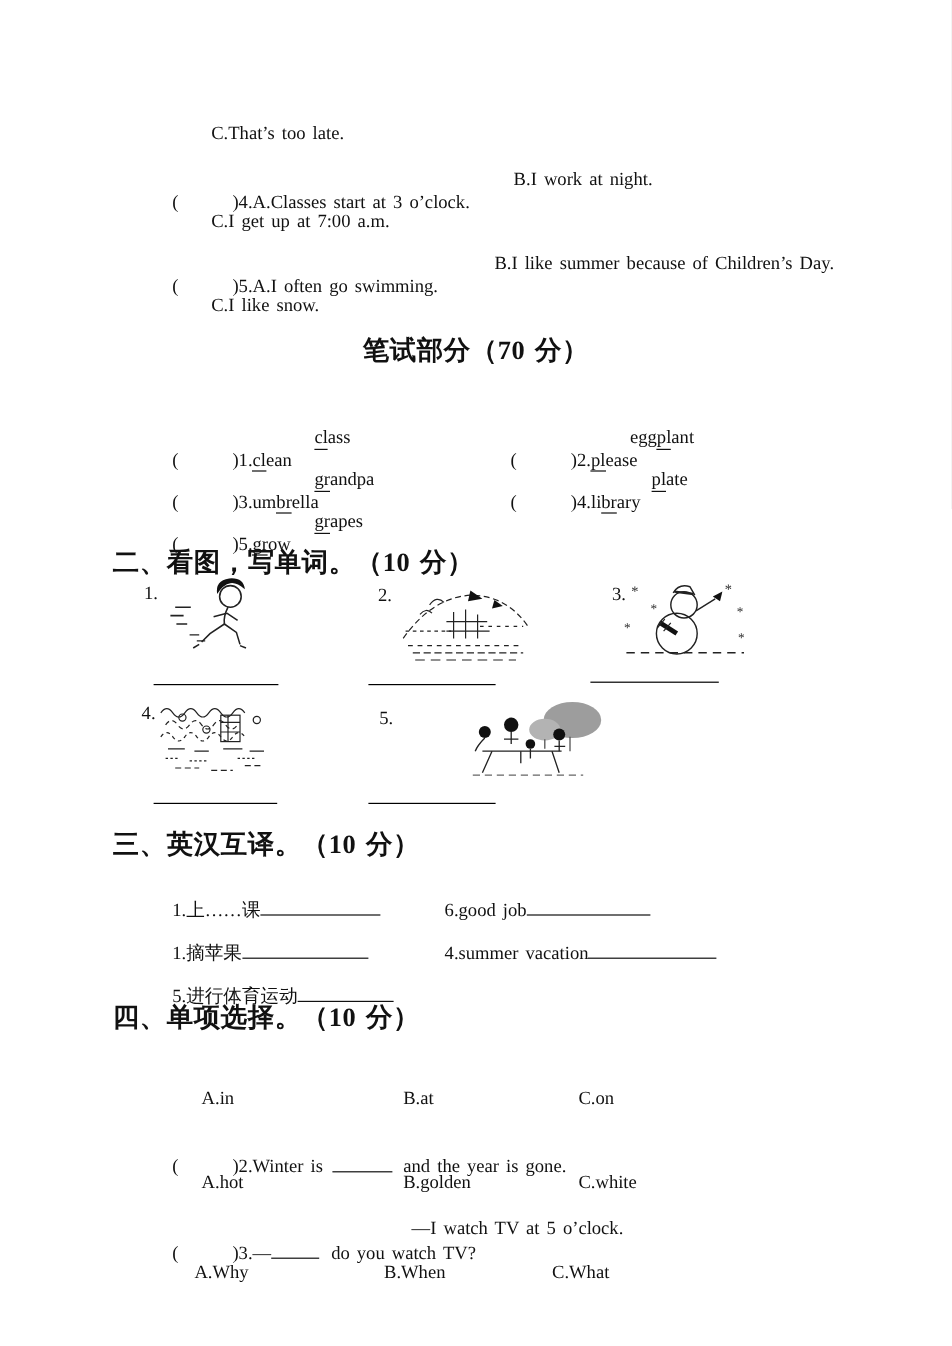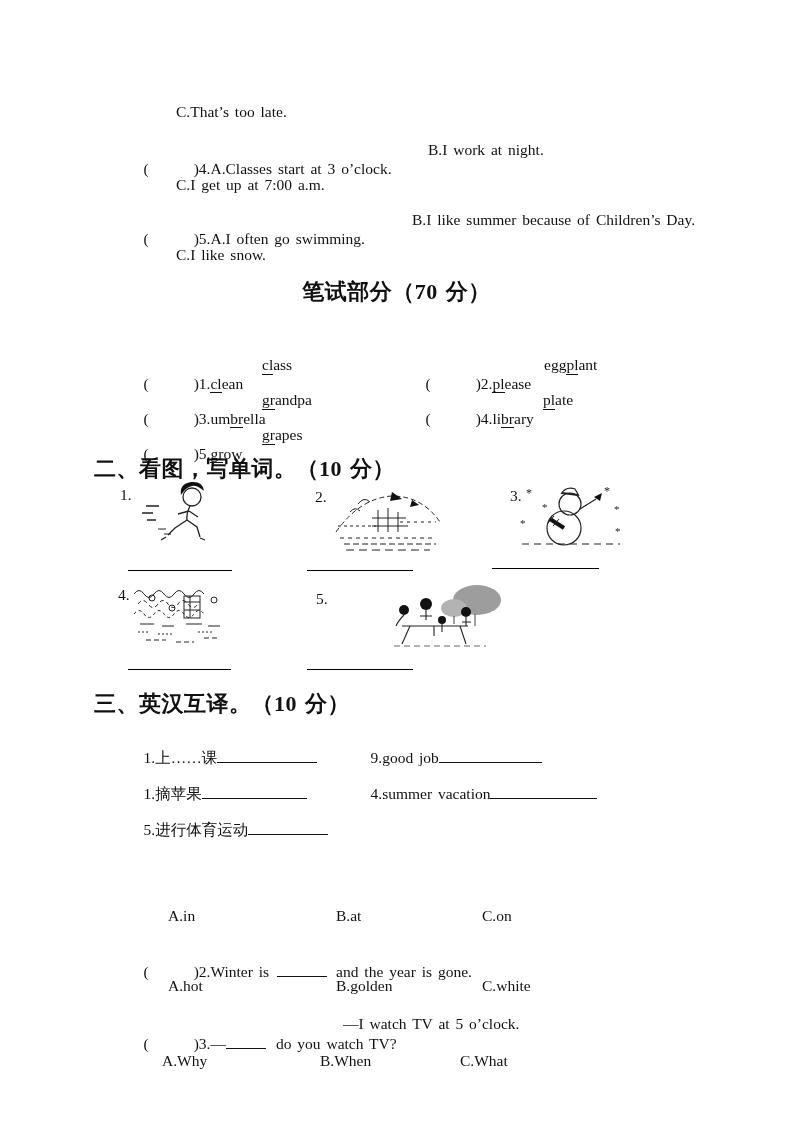--- a/index.html
+++ b/index.html
@@ -37,21 +37,21 @@
 
   <div class="t cn title" style="left:0;top:279px">笔试部分（70 分）</div>
 
 
   <div class="t" style="left:120px;top:356px">
     <span>(</span><span class="gap"><span>)1.</span><span></span><span class="u">cl</span><span>ean</span></span>
     <span class="abs" style="left:142px"><span></span><span class="u">cl</span><span>ass</span></span>
   </div>
   <div class="t" style="left:402px;top:356px">
     <span>(</span><span class="gap"><span>)2.</span><span></span><span class="u">pl</span><span>ease</span></span>
-    <span class="abs" style="left:142px"><span>egg</span><span class="u">pl</span><span>ant</span></span>
+    <span class="abs" style="left:123px"><span>egg</span><span class="u">pl</span><span>ant</span></span>
   </div>
 
   <div class="t" style="left:120px;top:391px">
     <span>(</span><span class="gap"><span>)3.</span><span>um</span><span class="u">br</span><span>ella</span></span>
     <span class="abs" style="left:142px"><span></span><span class="u">gr</span><span>andpa</span></span>
   </div>
   <div class="t" style="left:402px;top:391px">
     <span>(</span><span class="gap"><span>)4.</span><span>li</span><span class="u">br</span><span>ary</span></span>
     <span class="abs" style="left:141px"><span></span><span class="u">pl</span><span>ate</span></span>
   </div>
@@ -169,32 +169,33 @@
 
   <div class="wline" style="left:128px;top:669px;width:103px"></div>
   <div class="wline" style="left:307px;top:669px;width:106px"></div>
 
   <div class="t cn" style="left:94px;top:691px">三、英汉互译。（10 分）</div>
 
   <div class="t" style="left:120px;top:729px">
     <span>1.上……课</span><span class="blank" style="width:100px"></span>
   </div>
   <div class="t" style="left:347px;top:729px">
-    <span>9.good job</span><span class="blank" style="width:103px"></span>
+    <span>6.good job</span><span class="blank" style="width:103px"></span>
   </div>
   <div class="t" style="left:120px;top:765px">
     <span>1.摘苹果</span><span class="blank" style="width:105px"></span>
   </div>
   <div class="t" style="left:347px;top:765px">
     <span>4.summer vacation</span><span class="blank" style="width:107px"></span>
   </div>
   <div class="t" style="left:120px;top:801px">
     <span>5.进行体育运动</span><span class="blank" style="width:80px"></span>
   </div>
 
+  <div class="t cn" style="left:94px;top:835px">四、单项选择。（10 分）</div>
 
   <div class="t" style="left:0;top:907px;width:793px">
     <span class="abs" style="left:168px">A.in</span>
     <span class="abs" style="left:336px">B.at</span>
     <span class="abs" style="left:482px">C.on</span>
   </div>
 
   <div class="t" style="left:120px;top:943px">
     <span>(</span><span class="gap">)2.Winter is</span><span class="blank" style="width:50px;margin-left:8px"></span><span style="margin-left:9px">and the year is gone.</span>
   </div>

